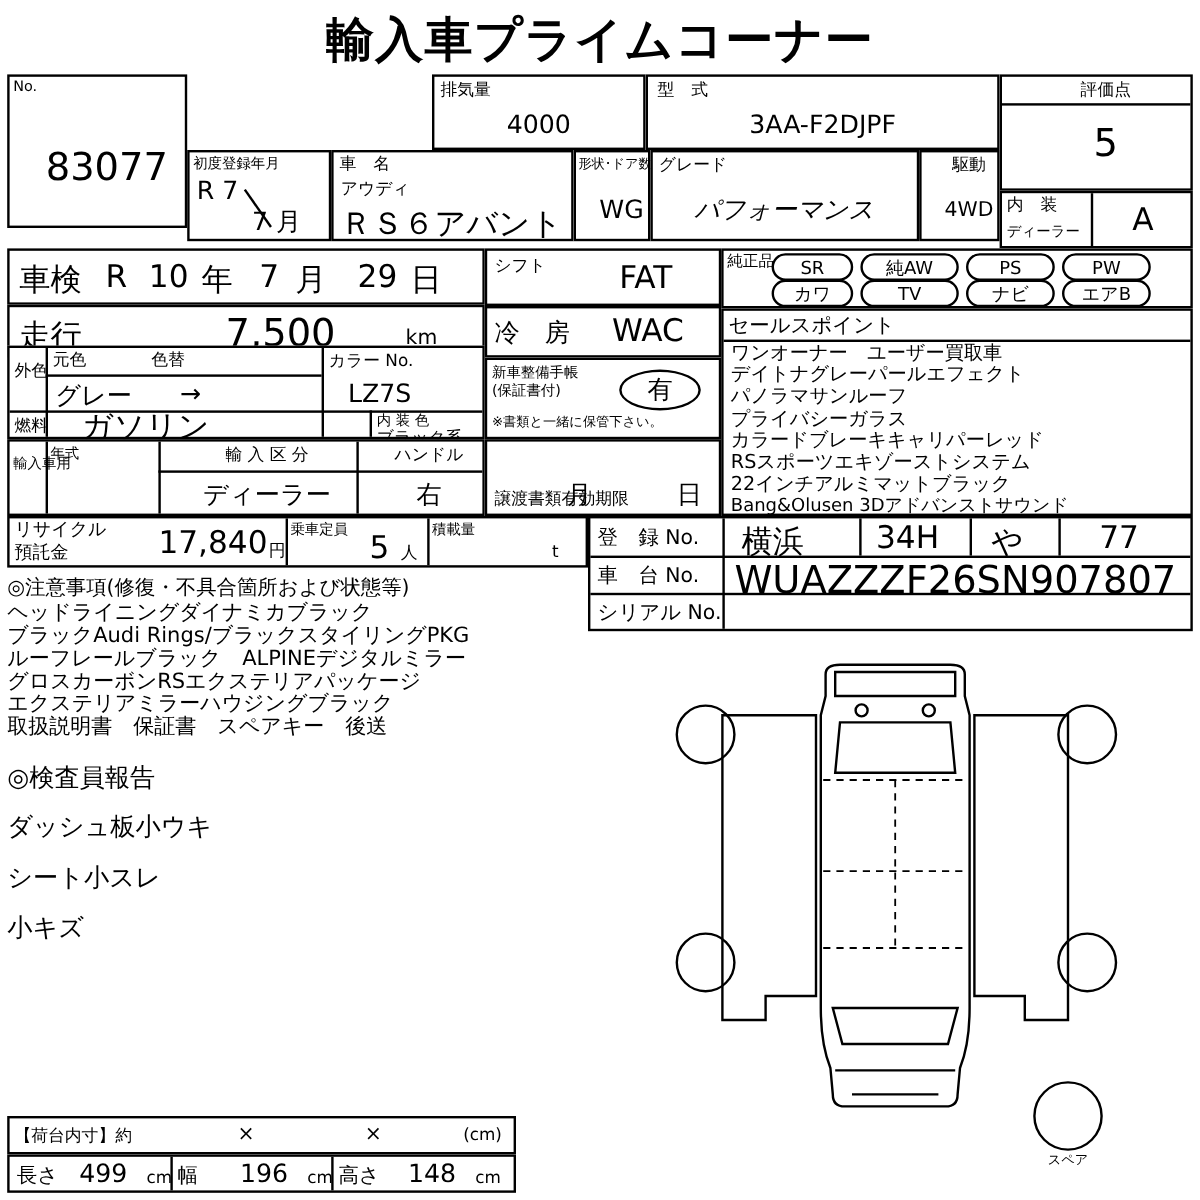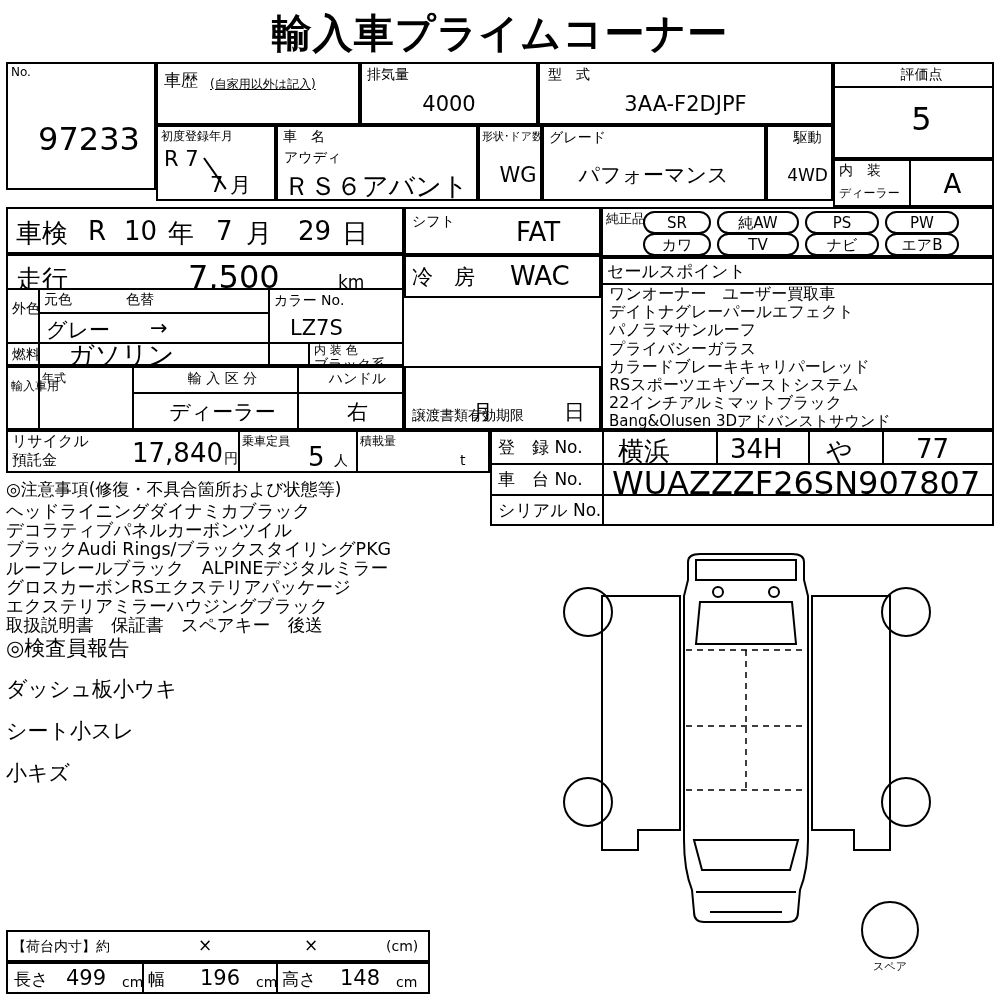--- a/index.html
+++ b/index.html
@@ -71,27 +71,23 @@
 </style>
 </head>
 <body>
 
 <div id="sheet">
 
   <div id="title">輸入車プライムコーナー</div>
 
   <div class="bx" style="left:6px; top:62px; width:150px; height:128px;">
     <div class="lbl tiny" style="left:3px; top:1px;">No.</div>
-    <div class="lbl xxl ctr" style="left:0; top:56px; width:146px;">97233</div>
-  </div>
-
-  <div class="bx" style="left:156px; top:62px; width:204px; height:63px;">
-    <div class="lbl md" style="left:6px; top:5px;">車歴</div>
-    <div class="lbl tiny" style="left:52px; top:12px; text-decoration:underline;">(自家用以外は記入)</div>
-  </div>
+    <div class="lbl xxl ctr" style="left:0; top:56px; width:146px;">83077</div>
+  </div>
+
 
   <div class="bx" style="left:360px; top:62px; width:178px; height:63px;">
     <div class="lbl sm" style="left:5px; top:2px;">排気量</div>
     <div class="lbl lg" style="left:0; top:28px; width:174px; text-align:center;">4000</div>
   </div>
 
   <div class="bx" style="left:538px; top:62px; width:295px; height:63px;">
     <div class="lbl sm" style="left:8px; top:2px;">型　式</div>
     <div class="lbl lg" style="left:0; top:28px; width:291px; text-align:center;">3AA-F2DJPF</div>
   </div>
@@ -122,21 +118,21 @@
     <div class="lbl xl" style="left:6px; top:42px;">ＲＳ６アバント</div>
   </div>
 
   <div class="bx" style="left:478px; top:125px; width:64px; height:76px;">
     <div class="lbl" style="left:2px; top:2px; font-size:11px;">形状･ドア数</div>
     <div class="lbl lg ctr" style="left:0; top:36px; width:60px;">WG</div>
   </div>
 
   <div class="bx" style="left:542px; top:125px; width:224px; height:76px;">
     <div class="lbl sm" style="left:5px; top:2px;">グレード</div>
-    <div class="lbl lg ctr" style="left:0; top:34px; width:203px;">パフォーマンス</div>
+    <div class="lbl lg ctr" style="left:0; top:34px; width:203px;font-style:italic;">パフォーマンス</div>
   </div>
 
   <div class="bx" style="left:766px; top:125px; width:67px; height:76px;">
     <div class="lbl sm ctr" style="left:0; top:2px; width:63px;">駆動</div>
     <div class="lbl md ctr" style="left:0; top:38px; width:63px;">4WD</div>
   </div>
 
   <div class="bx" style="left:6px; top:207px; width:398px; height:47px;">
     <div class="lbl xl" style="left:8px; top:7px;">車検</div>
     <div class="lbl xl" style="left:80px; top:7px;">R</div>
@@ -201,20 +197,28 @@
   </div>
 
   <div class="bx" style="left:404px; top:207px; width:197px; height:48px;">
     <div class="lbl sm" style="left:6px; top:4px;">シフト</div>
     <div class="lbl xl" style="left:110px; top:8px;">FAT</div>
   </div>
   <div class="bx" style="left:404px; top:255px; width:197px; height:43px;">
     <div class="lbl lg" style="left:6px; top:6px;">冷　房</div>
     <div class="lbl xl" style="left:104px; top:4px;">WAC</div>
   </div>
+  <div class="bx" style="left:404px; top:298px; width:197px; height:68px;">
+    <div class="lbl" style="left:4px; top:2px; font-size:12px;">新車整備手帳</div>
+    <div class="lbl" style="left:4px; top:17px; font-size:12px;">(保証書付)</div>
+    <div class="oval" style="left:110px; top:8px; width:68px; height:34px;">
+      <span class="lg" style="line-height:30px;">有</span>
+    </div>
+    <div class="lbl" style="left:4px; top:44px; font-size:11px;">※書類と一緒に保管下さい。</div>
+  </div>
   <div class="bx" style="left:404px; top:366px; width:197px; height:64px;">
     <div class="lbl sm" style="left:6px; top:3px;margin-top:36px;">譲渡書類有効期限</div>
     <div class="lbl lg" style="left:66px; top:30px;">月</div>
     <div class="lbl lg" style="left:158px; top:30px;">日</div>
   </div>
 
   <div class="bx" style="left:601px; top:207px; width:393px; height:50px;">
     <div class="lbl" style="left:3px; top:3px; font-size:13px; line-height:14px; width:26px;"><span>純正品</span></div>
     <div class="pill" style="left:40px; top:2px; width:68px;">SR</div>
     <div class="pill" style="left:114px; top:2px; width:82px;">純AW</div>
@@ -255,21 +259,20 @@
     <div class="lbl xl" style="left:334px; top:2px;">や</div>
     <div class="vline" style="left:390px; top:0; height:31px;"></div>
     <div class="lbl xl" style="left:424px; top:2px;">77</div>
     <div class="lbl xxl" style="left:120px; top:32px;">WUAZZZF26SN907807</div>
   </div>
 
   <div style="position:absolute; left:6px; top:478px; width:490px;">
     <div style="font-size:17px;">◎注意事項(修復・不具合箇所および状態等)</div>
     <div style="font-size:17.5px; line-height:19px; margin-top:1px;">
       <div class="notes-line">ヘッドライニングダイナミカブラック</div>
-      <div class="notes-line">デコラティブパネルカーボンツイル</div>
       <div class="notes-line">ブラックAudi Rings/ブラックスタイリングPKG</div>
       <div class="notes-line">ルーフレールブラック　ALPINEデジタルミラー</div>
       <div class="notes-line">グロスカーボンRSエクステリアパッケージ</div>
       <div class="notes-line">エクステリアミラーハウジングブラック</div>
       <div class="notes-line">取扱説明書　保証書　スペアキー　後送</div>
     </div>
   </div>
 
   <div style="position:absolute; left:6px; top:634px; width:420px;">
     <div style="font-size:21px;">◎検査員報告</div>

